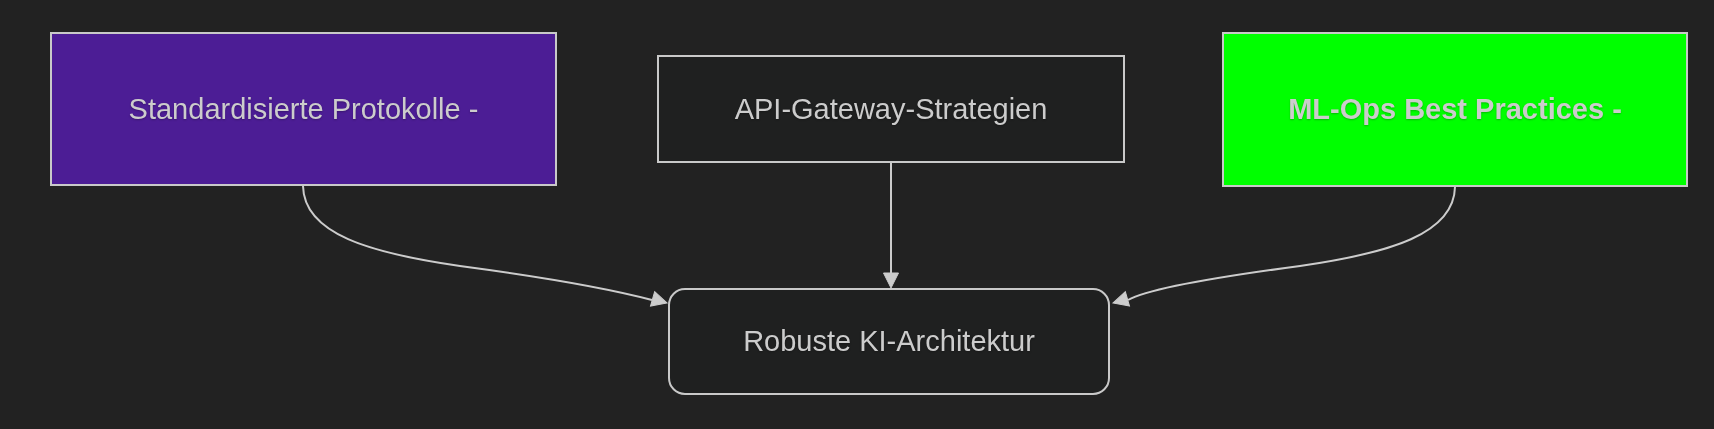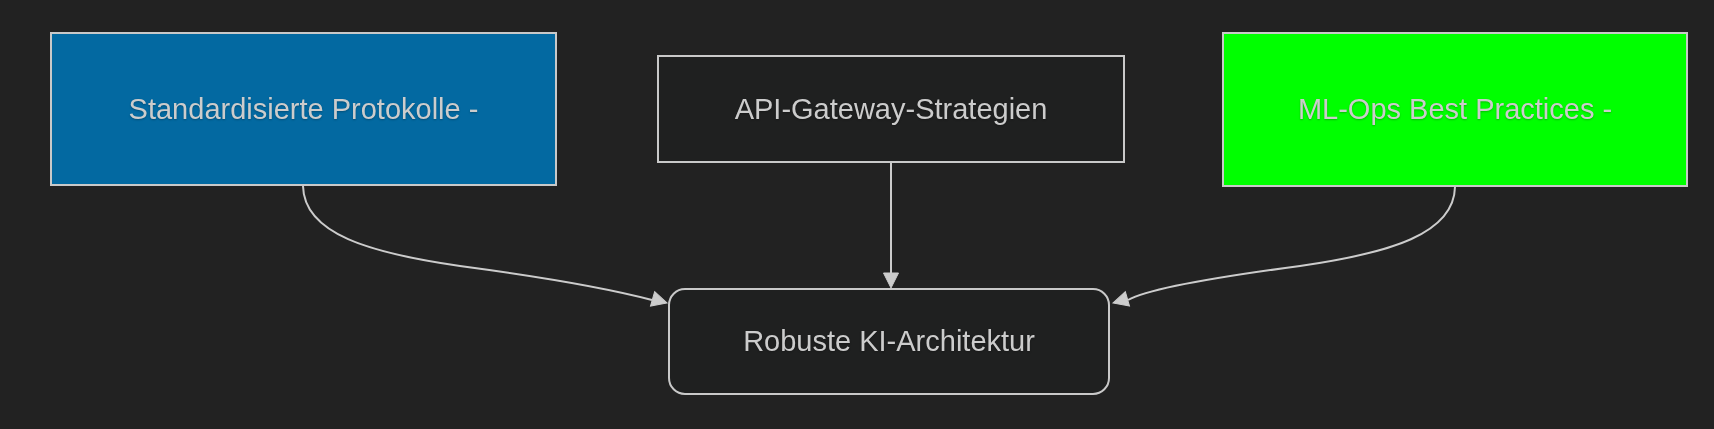--- a/index.html
+++ b/index.html
@@ -61,29 +61,29 @@
     <path class="edge-path" d="M 303 186 C 304 234 370 253 460 266 C 550 278 614 290 652 300"></path>
     <polygon class="arrowhead" points="-15,-7.5 0,0 -15,7.5" transform="translate(667,303) rotate(16)"></polygon>
 
     <path class="edge-path" d="M 891 163 L 891 273"></path>
     <polygon class="arrowhead" points="-15,-7.5 0,0 -15,7.5" transform="translate(891,288) rotate(90)"></polygon>
 
     <path class="edge-path" d="M 1455 187 C 1454 234 1390 253 1300 266 C 1210 278 1146 290 1128 300"></path>
     <polygon class="arrowhead" points="-15,-7.5 0,0 -15,7.5" transform="translate(1113,303) rotate(164)"></polygon>
   </svg>
 
-  <div class="node" id="node-protokolle" style="background: #0369a1;">
+  <div class="node" id="node-protokolle" style="background: #4c1d95;">
     <span class="label-line">Standardisierte Protokolle -</span>
   </div>
 
   <div class="node plain" id="node-api" style="background: rgb(31, 32, 32);">
     <span class="label-line">API-Gateway-Strategien</span>
   </div>
 
-  <div class="node" id="node-mlops" style="background: rgb(0, 255, 0);">
+  <div class="node" id="node-mlops" style="background: rgb(0, 255, 0); font-weight: bold;">
     <span class="label-line">ML-Ops Best Practices -</span>
   </div>
 
   <div class="node plain" id="node-architektur" style="background: rgb(31, 32, 32);">
     <span class="label-line">Robuste KI-Architektur</span>
   </div>
 
 </div>
 
 </body></html>

